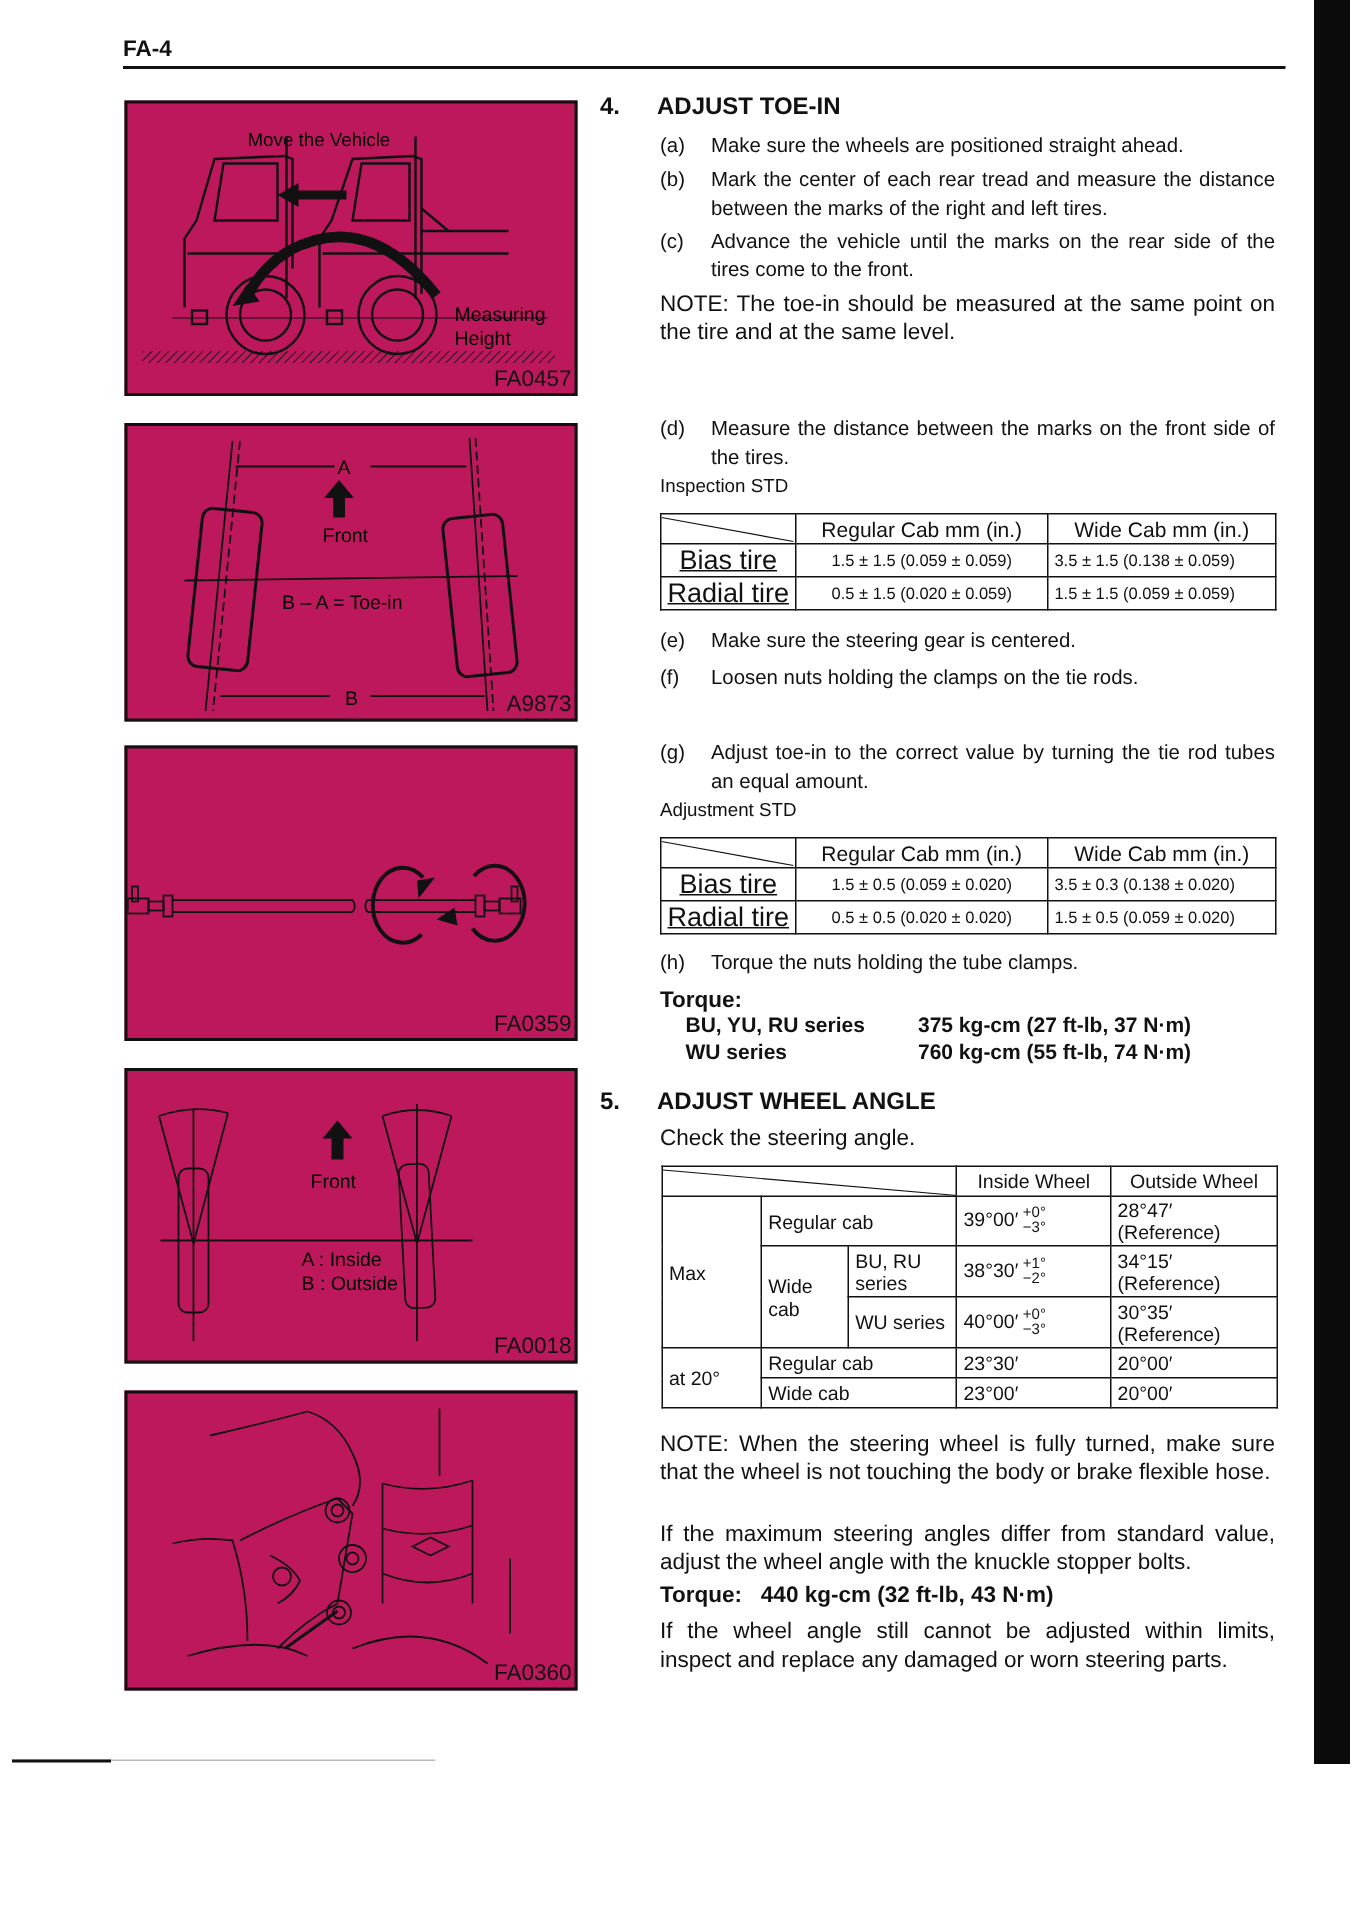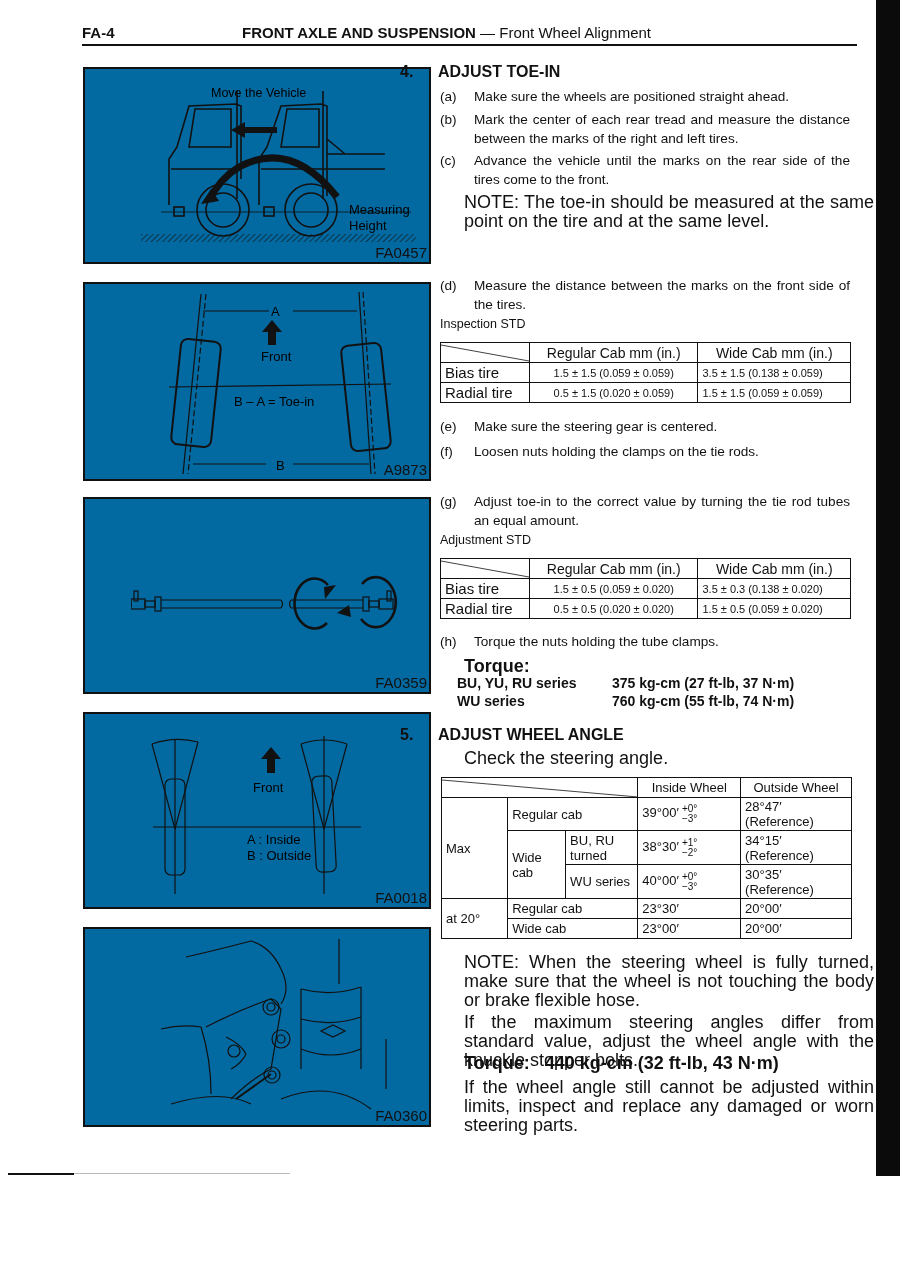--- a/index.html
+++ b/index.html
@@ -5,50 +5,49 @@
   html, body { margin: 0; padding: 0; background: #ffffff; }
   body { width: 909px; height: 1286px; position: relative; overflow: hidden; font-family: "Liberation Sans", sans-serif; color: #111; }
   .header { position: absolute; left: 82px; top: 22px; width: 775px; height: 22px; border-bottom: 2px solid #111; }
   .header .pg { position: absolute; left: 0; top: 2px; font-weight: bold; font-size: 15px; }
   .header .title { position: absolute; left: 160px; top: 2px; font-size: 15px; }
   .header .title b { font-weight: bold; }
   .edge-bar { position: absolute; left: 876px; top: 0; width: 24px; height: 1176px; background: #0b0b0b; }
   .footer-rule { position: absolute; left: 8px; top: 1173px; width: 282px; height: 1px; background: #bbb; }
   .footer-rule-dark { position: absolute; left: 8px; top: 1173px; width: 66px; height: 2px; background: #111; }
 
-  .fig { position: absolute; left: 83px; width: 298px; border: 2px solid #111; background: #0369a1; padding-left: 46px; }
+  .fig { position: absolute; left: 83px; width: 298px; border: 2px solid #111; background: #be185d; }
   .fig svg { display: block; }
   .fig .code { position: absolute; right: 2px; bottom: 1px; font-size: 15px; }
 
   .col { position: absolute; left: 400px; width: 452px; font-size: 13.6px; line-height: 18px; }
   .h4 { font-weight: bold; font-size: 16px; }
   .num { display: inline-block; width: 38px; }
   .item { position: absolute; left: 440px; width: 410px; font-size: 13.6px; line-height: 19px; }
   .item .lbl { position: absolute; left: 0; width: 34px; }
   .item .txt { margin-left: 34px; display: block; }
-  .para { position: absolute; left: 464px; width: 410px; font-size: 18px; line-height: 19px; text-align: justify; }
+  .para { position: absolute; left: 440px; width: 410px; font-size: 15px; line-height: 19px; text-align: justify; }
   .small { font-size: 12.5px; position: absolute; left: 440px; }
 
   table.spec { position: absolute; left: 440px; border-collapse: collapse; font-size: 11px; }
   table.spec td { border: 1px solid #111; padding: 0 4px; height: 19px; white-space: nowrap; }
-  table.spec td.rh { font-size: 15px; text-align: left; width: 78px; }
+  table.spec td.rh { font-size: 18px; text-align: center; width: 78px; text-decoration: underline; }
   table.spec td.ch { font-size: 14px; }
   table.spec td.corner { position: relative; }
 
   table.angle { position: absolute; left: 441px; top: 777px; border-collapse: collapse; font-size: 13px; width: 411px; }
   table.angle td { border: 1px solid #111; padding: 0 4px; line-height: 15px; }
   .tol { display: inline-block; vertical-align: middle; font-size: 10px; line-height: 10px; margin-left: 3px; }
   .bold { font-weight: bold; }
 </style>
 </head>
 <body>
 
 <div class="header">
   <span class="pg">FA-4</span>
-  <span class="title"><b>FRONT AXLE AND SUSPENSION</b> <span>— Front Wheel Alignment</span></span>
 </div>
 
 <div class="edge-bar"></div>
 <div class="footer-rule"></div>
 <div class="footer-rule-dark"></div>
 
 <div class="fig" style="top:67px;height:193px;">
   <svg width="298" height="193" viewBox="0 0 298 193">
     <text x="80" y="28" font-size="12.5" font-family="Liberation Sans, sans-serif">Move the Vehicle</text>
     <g fill="none" stroke="#111" stroke-width="1.6">
@@ -314,21 +313,21 @@
     <td style="text-align:center;width:100px;">Outside Wheel</td>
   </tr>
   <tr style="height:33px;">
     <td rowspan="3" style="width:56px;">Max</td>
     <td colspan="2">Regular cab</td>
     <td><span>39°00′</span><span class="tol"><span>+0°</span><br><span>−3°</span></span></td>
     <td><span>28°47′</span><br><span>(Reference)</span></td>
   </tr>
   <tr style="height:34px;">
     <td rowspan="2" style="width:48px;">Wide cab</td>
-    <td style="width:62px;">BU, RU turned</td>
+    <td style="width:62px;">BU, RU series</td>
     <td><span>38°30′</span><span class="tol"><span>+1°</span><br><span>−2°</span></span></td>
     <td><span>34°15′</span><br><span>(Reference)</span></td>
   </tr>
   <tr style="height:34px;">
     <td>WU series</td>
     <td><span>40°00′</span><span class="tol"><span>+0°</span><br><span>−3°</span></span></td>
     <td><span>30°35′</span><br><span>(Reference)</span></td>
   </tr>
   <tr style="height:20px;">
     <td rowspan="2">at 20°</td>

